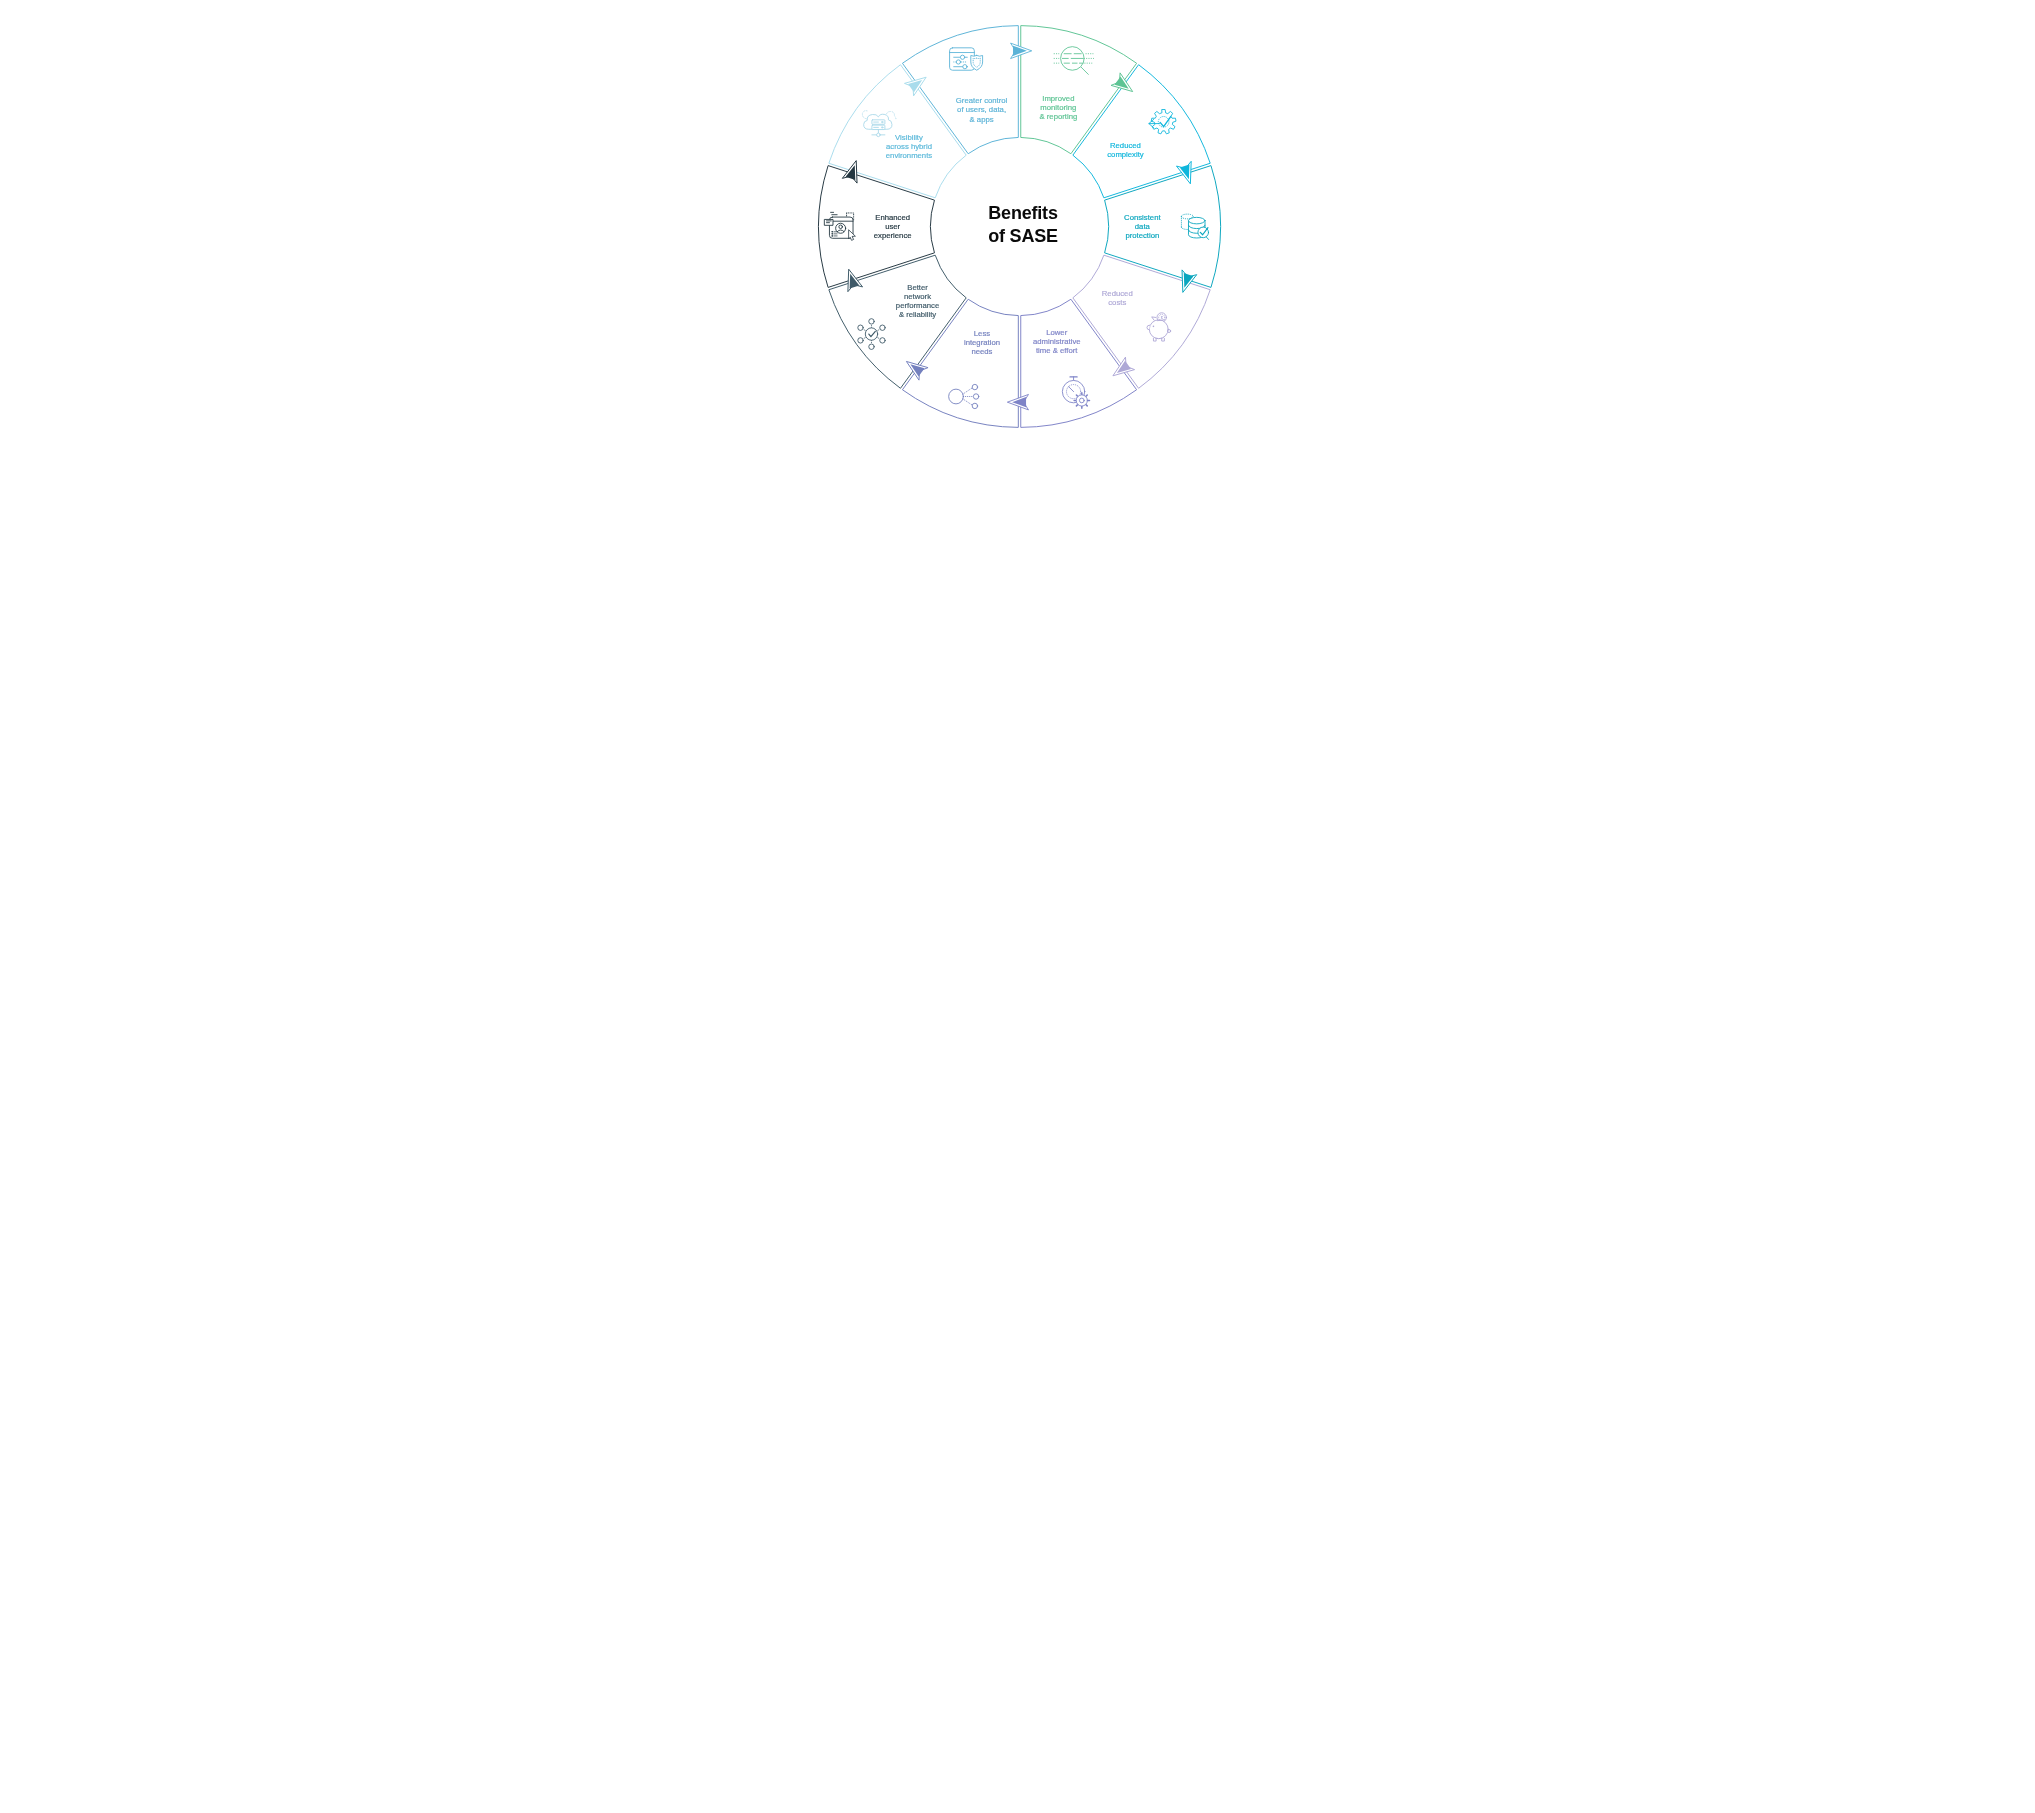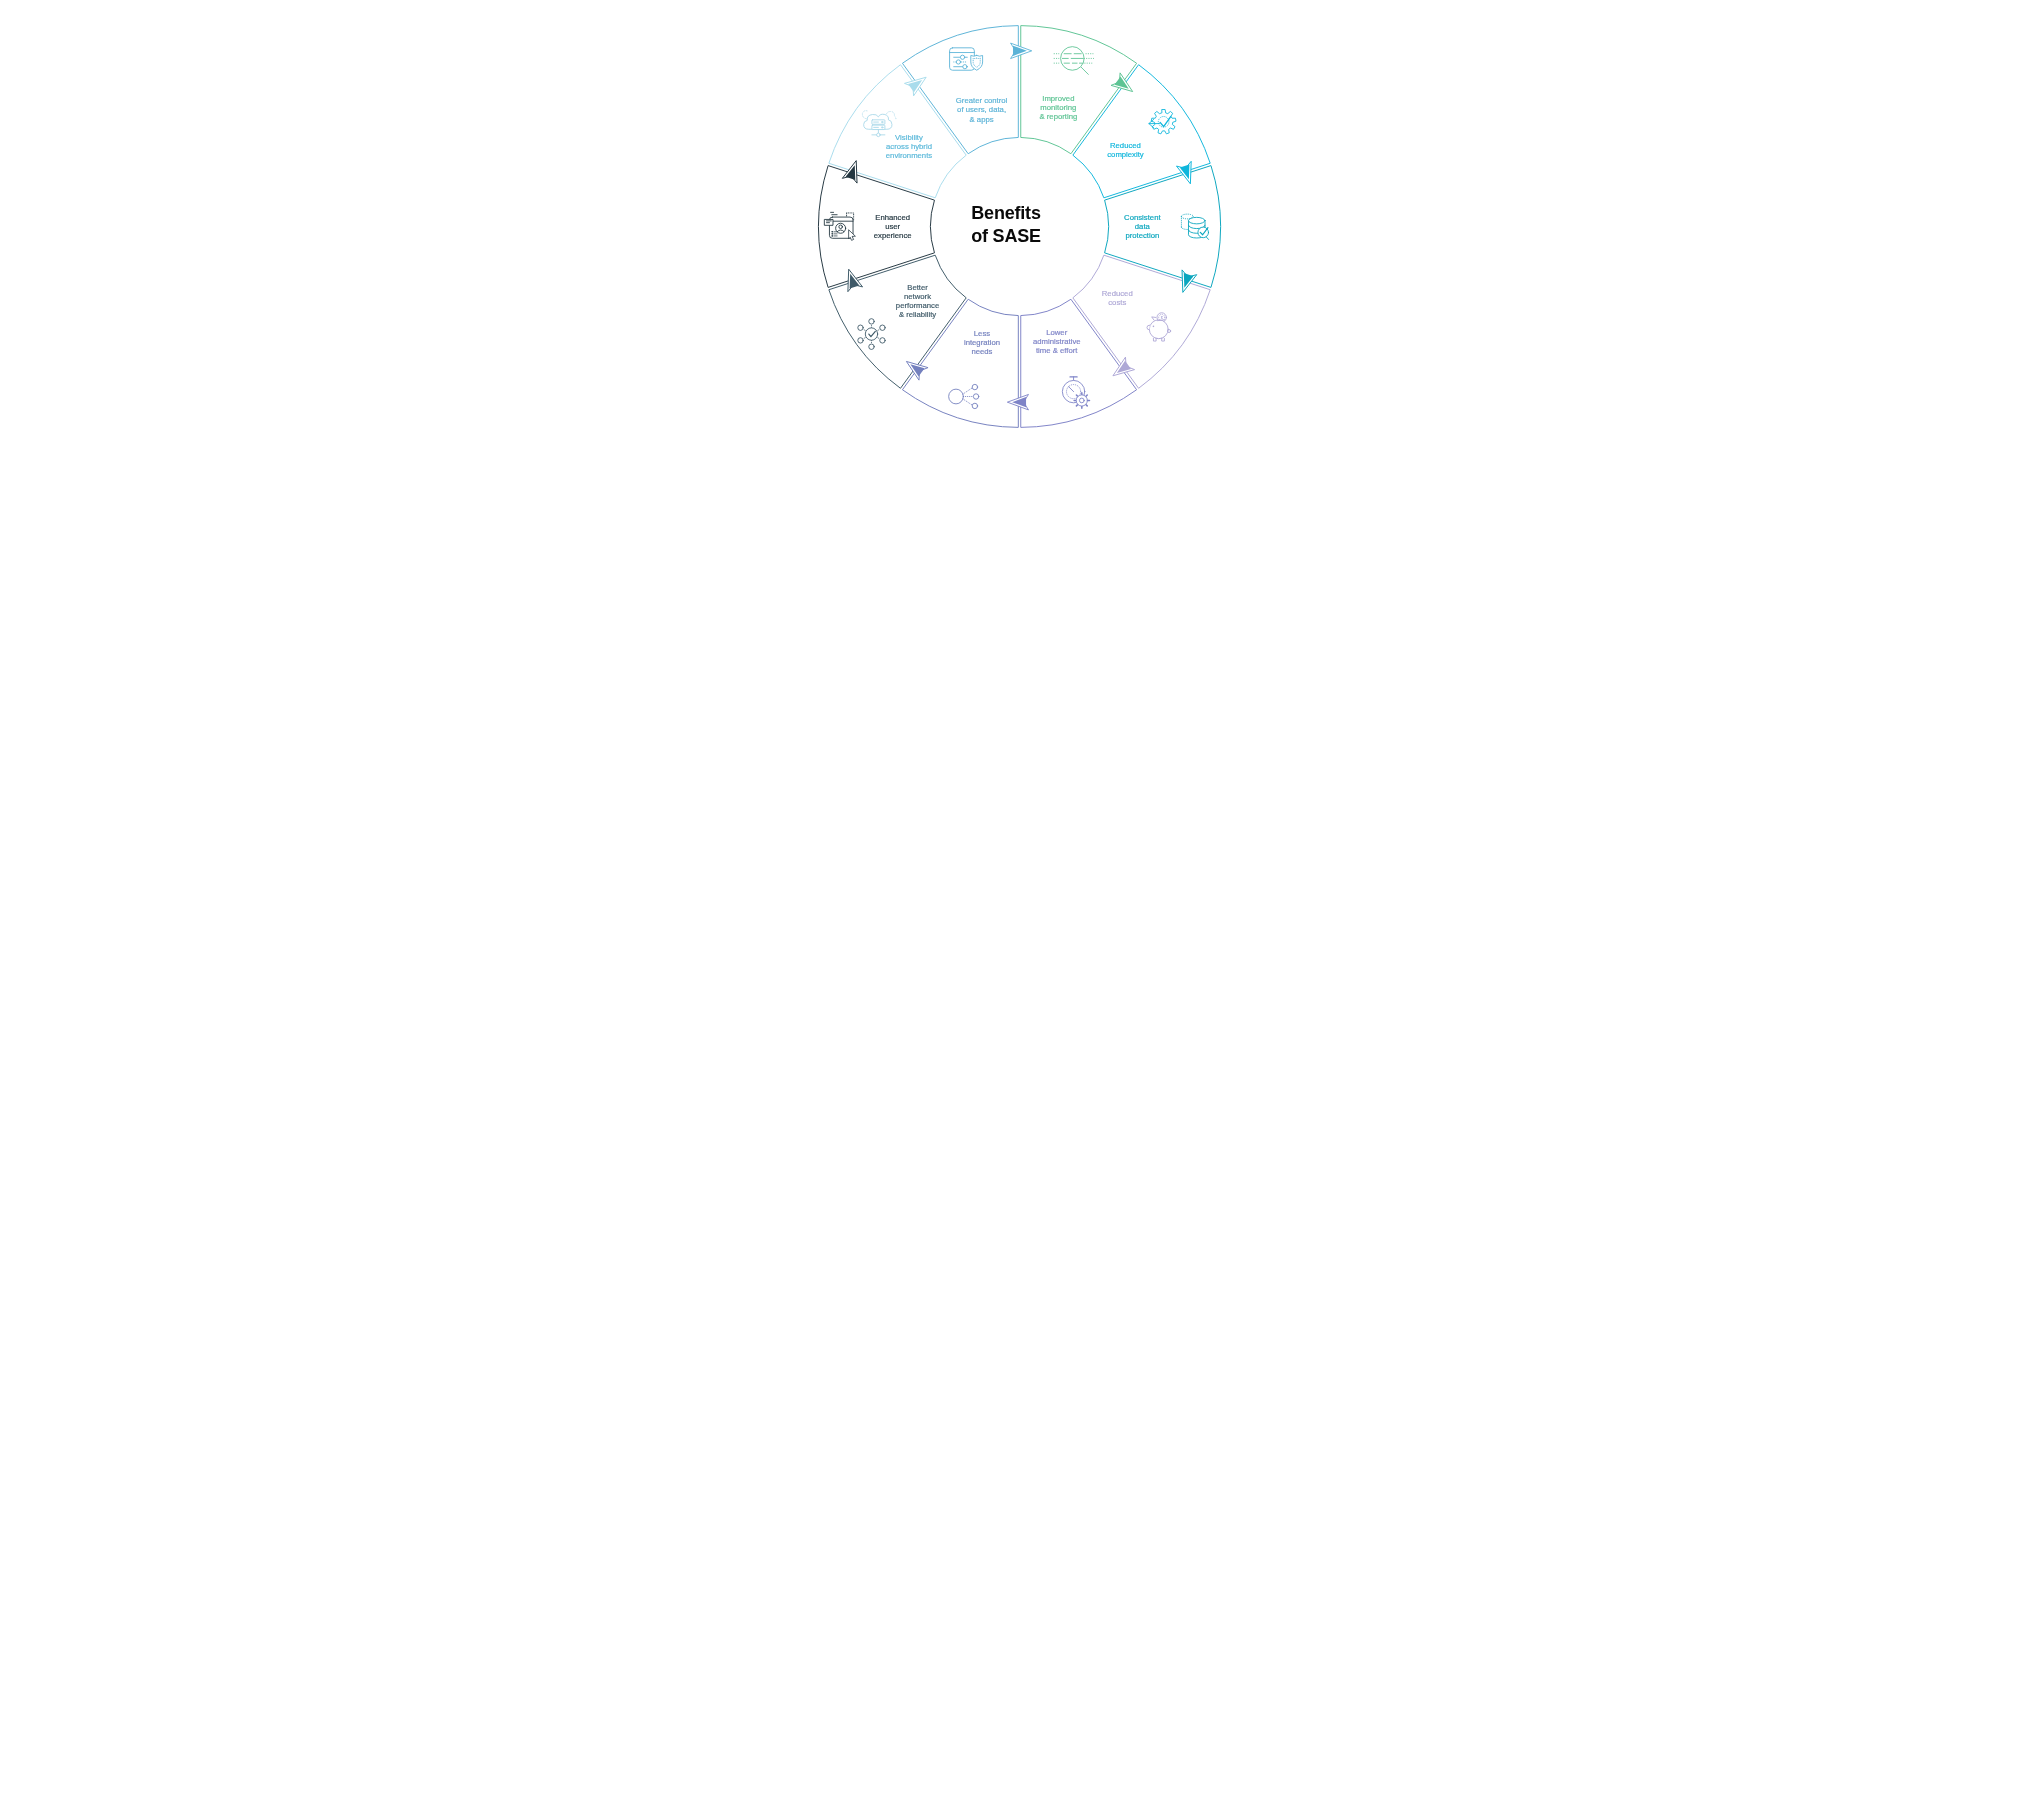--- a/index.html
+++ b/index.html
@@ -6,21 +6,21 @@
   .stage{
     position:relative;
     width:509px;height:453px;
     margin:0 auto;
     background:#ffffff;
     font-family:"Liberation Sans", sans-serif;
     overflow:hidden;
   }
   #wheel{position:absolute;left:0;top:0;width:509px;height:453px;}
   .center-title{
-    position:absolute;left:243px;top:227px;
+    position:absolute;left:260px;top:227px;
     transform:translate(-50%,-54%);
     text-align:center;
     font-weight:bold;
     font-size:18px;
     line-height:23px;
     letter-spacing:-0.2px;
     color:#0a0a0a;
     white-space:nowrap;
   }
   svg text{font-family:"Liberation Sans", sans-serif;}

